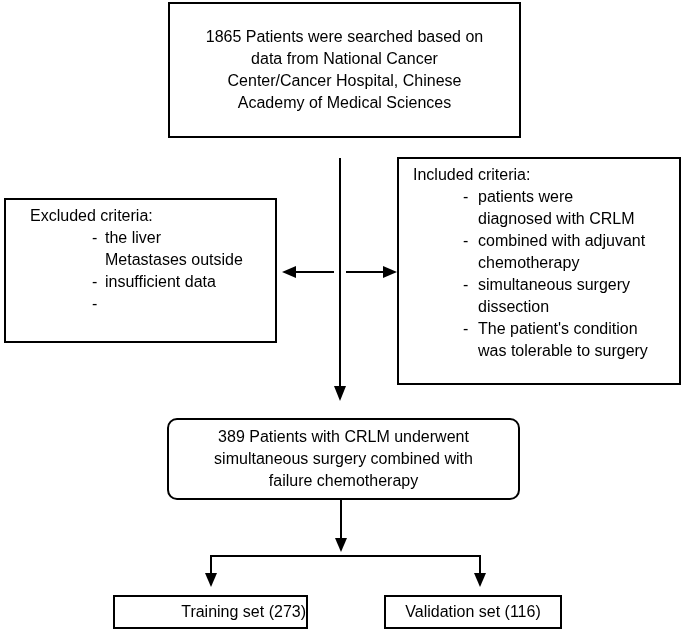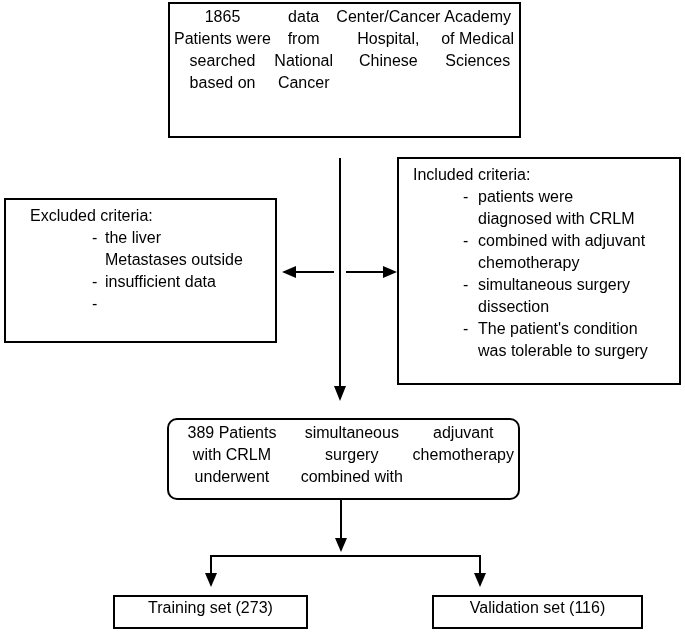--- a/index.html
+++ b/index.html
@@ -14,41 +14,41 @@
     overflow: hidden;
   }
   .box {
     position: absolute;
     box-sizing: border-box;
     border: 2px solid #000000;
     background: #ffffff;
   }
   .center-box {
     display: flex;
-    flex-direction: row;
+    flex-direction: column;
     justify-content: center;
     text-align: center;
     line-height: 22px;
   }
   .crit-box {
     line-height: 22px;
   }
   .crit-box .box-title { margin: 0; }
   .item { display: flex; align-items: flex-start; }
   .item .dash { flex: none; text-align: left; }
   .item .item-text { flex: 1 1 auto; }
   .item .line { display: block; }
 
   
   .box-source     { left: 168px; top: 2px;   width: 353px; height: 136px; padding: 2px 4px; }
   .box-excluded   { left: 4px;   top: 198px; width: 273px; height: 145px; padding: 5px 6px 0 24px; }
   .box-included   { left: 397px; top: 157px; width: 284px; height: 228px; padding: 5px 6px 0 14px; }
   .box-cohort     { left: 167px; top: 418px; width: 353px; height: 82px;  padding: 2px 4px; border-radius: 10px; }
-  .box-training   { left: 113px; top: 595px; width: 195px; height: 34px; }
-  .box-validation { left: 384px; top: 595px; width: 211px; height: 34px; margin-left: 48px; }
+  .box-training   { left: 113px; top: 595px; width: 195px; height: 34px; align-items: flex-end; }
+  .box-validation { left: 384px; top: 595px; width: 178px; height: 34px; }
 
   
   .box-excluded .item .dash { margin-left: 62px; width: 13px; }
   .box-included .item .dash { margin-left: 50px; width: 15px; }
 
   .arrows { position: absolute; left: 0; top: 0; width: 685px; height: 633px; }
   .arrows line, .arrows polyline { stroke: #000000; stroke-width: 2; fill: none; }
   .arrows polygon { fill: #000000; stroke: none; }
 </style>
 </head>
@@ -148,21 +148,21 @@
       <span class="item-text">
         <span class="line">The patient's condition</span>
         <span class="line">was tolerable to surgery</span>
       </span>
     </div>
   </div>
 
   <div class="box center-box box-cohort">
     <div class="line">389 Patients with CRLM underwent</div>
     <div class="line">simultaneous surgery combined with</div>
-    <div class="line">adjuvant chemotherapy</div>
+    <div class="line">failure chemotherapy</div>
   </div>
 
   <div class="box center-box box-training">
     <div class="line">Training set (273)</div>
   </div>
 
   <div class="box center-box box-validation">
     <div class="line">Validation set (116)</div>
   </div>
 

